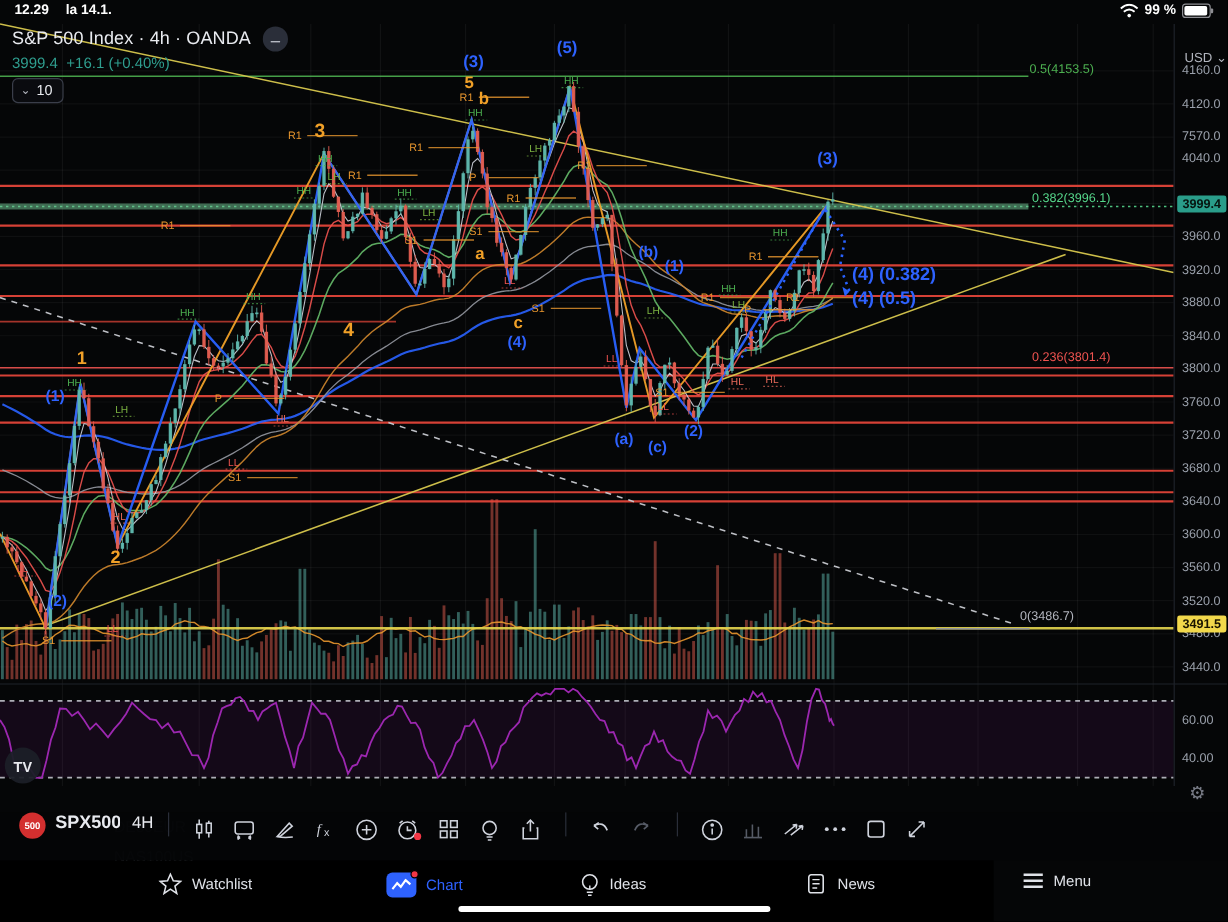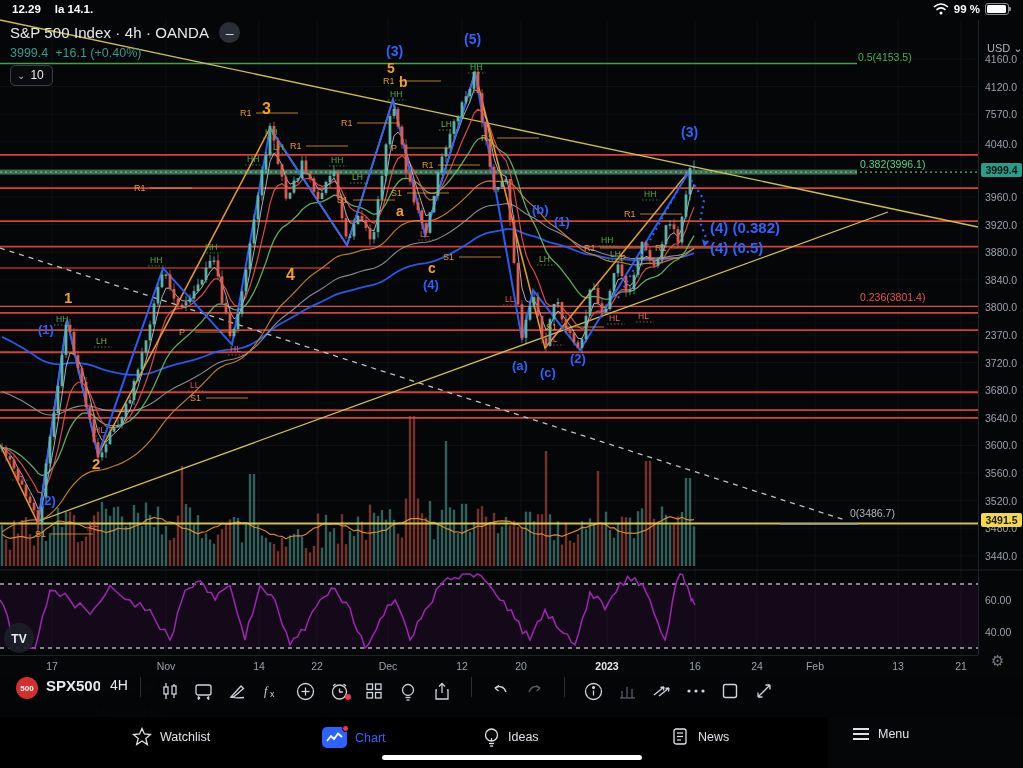--- a/index.html
+++ b/index.html
@@ -805,56 +805,41 @@
       <span>10</span>
     </div>
   </div>
 
   <div class="paxis" id="paxis">
     <div class="usd"><span>USD</span> ⌄</div>
     <div class="gear">⚙</div>
   <div class="ptick" style="top: 33px;">4160.0</div>
       <div class="ptick" style="top: 60.6px;">4120.0</div>
       <div class="ptick" style="top: 88.2px;">7570.0</div>
-      <div class="ptick" style="top: 118px; text-align: center;">4040.0</div>
+      <div class="ptick" style="top: 106px; text-align: center;">4040.0</div>
       <div class="ptick" style="top: 171px;">3960.0</div>
       <div class="ptick" style="top: 198.6px;">3920.0</div>
       <div class="ptick" style="top: 226.2px;">3880.0</div>
       <div class="ptick" style="top: 253.8px;">3840.0</div>
       <div class="ptick" style="top: 281.4px;">3800.0</div>
-      <div class="ptick" style="top: 309px;">2370.0</div>
+      <div class="ptick" style="top: 309px;">3760.0</div>
       <div class="ptick" style="top: 336.6px;">3720.0</div>
       <div class="ptick" style="top: 364.2px;">3680.0</div>
       <div class="ptick" style="top: 391.8px;">3640.0</div>
       <div class="ptick" style="top: 419.4px;">3600.0</div>
       <div class="ptick" style="top: 447px;">3560.0</div>
       <div class="ptick" style="top: 474.6px;">3520.0</div>
       <div class="ptick" style="top: 502.2px;">3480.0</div>
       <div class="ptick" style="top: 529.8px;">3440.0</div>
       <div class="ptick" style="top: 574px;">60.00</div>
       <div class="ptick" style="top: 606px;">40.00</div>
       <div class="plabel green" style="top: 142.814px;">3999.4</div>
       <div class="plabel yellow" style="top: 493.265px;">3491.5</div>
     </div>
 
-  <div class="taxis" id="taxis">
-      <div class="ttick" style="left: 52px;">17</div>
-      <div class="ttick" style="left: 166px;">Nov</div>
-      <div class="ttick" style="left: 259px;">14</div>
-      <div class="ttick" style="left: 317px;">22</div>
-      <div class="ttick" style="left: 388px;">Dec</div>
-      <div class="ttick" style="left: 462px;">12</div>
-      <div class="ttick" style="left: 521px;">20</div>
-      <div class="ttick major" style="left: 607px;">2023</div>
-      <div class="ttick" style="left: 695px;">16</div>
-      <div class="ttick" style="left: 757px;">24</div>
-      <div class="ttick" style="left: 815px;">Feb</div>
-      <div class="ttick" style="left: 898px;">13</div>
-      <div class="ttick" style="left: 961px;">21</div>
-    </div>
 
   <div class="ghost" style="top:681px">DE30EUR</div>
   <div class="ghost" style="top:706px">NAS100US</div>
 
   <div class="toolbar">
     <div class="tb-badge">500</div>
     <div class="tb-sym">SPX500US</div>
     <div class="tb-int">4H</div>
     <div class="tb-sep"></div>
     <div class="tb-ic">

